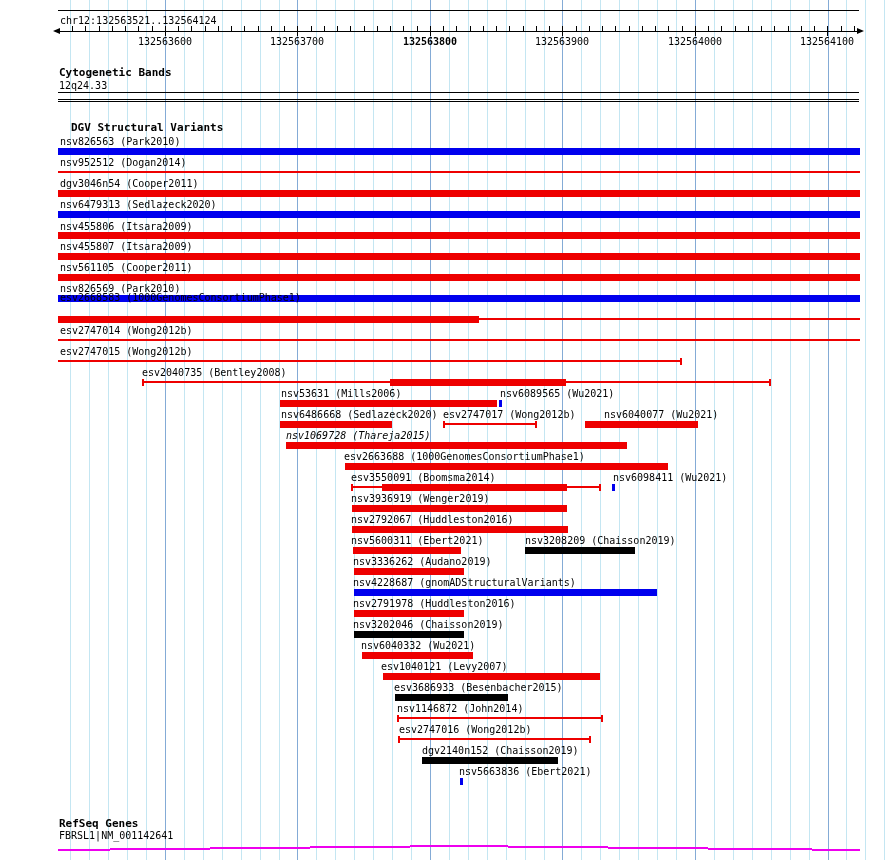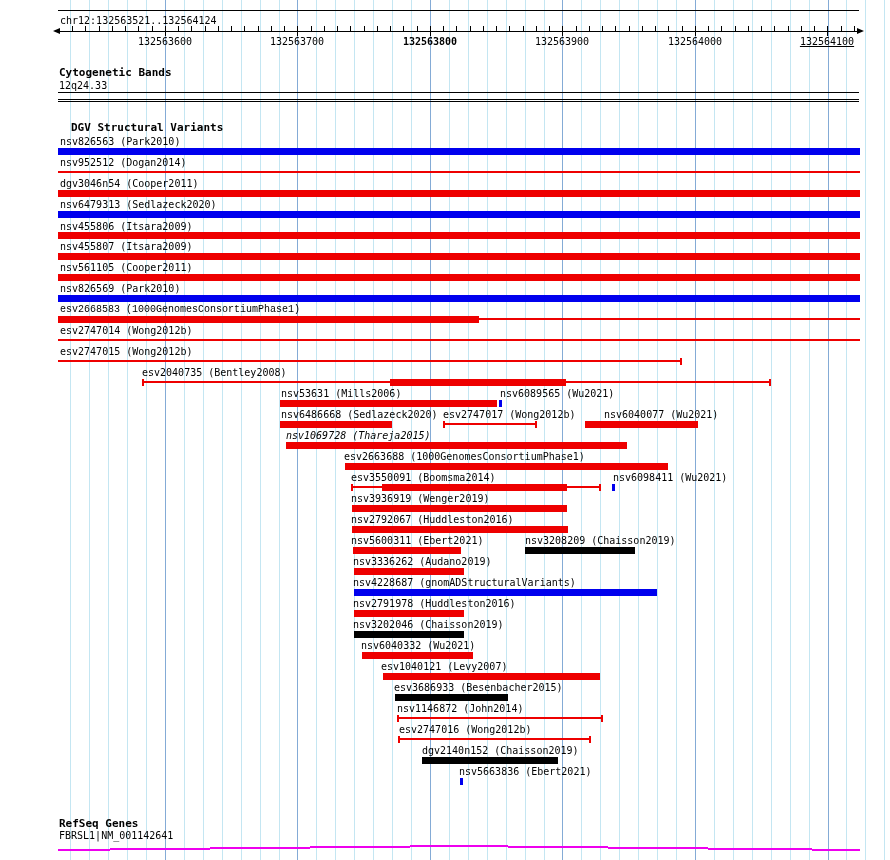--- a/index.html
+++ b/index.html
@@ -139,21 +139,21 @@
       <div class="ticklbl" style="left: 125px; top: 36px;">132563600</div>
       <div class="tick" style="left: 297px; top: 26px; height: 10px;"></div>
       <div class="ticklbl" style="left: 257px; top: 36px;">132563700</div>
       <div class="tick" style="left: 430px; top: 26px; height: 10px;"></div>
       <div class="ticklbl" style="left: 390px; top: 36px; font-weight: bold;">132563800</div>
       <div class="tick" style="left: 562px; top: 26px; height: 10px;"></div>
       <div class="ticklbl" style="left: 522px; top: 36px;">132563900</div>
       <div class="tick" style="left: 695px; top: 26px; height: 10px;"></div>
       <div class="ticklbl" style="left: 655px; top: 36px;">132564000</div>
       <div class="tick" style="left: 827px; top: 26px; height: 10px;"></div>
-      <div class="ticklbl" style="left: 787px; top: 36px; text-decoration: underline;">132564100</div>
+      <div class="ticklbl" style="left: 787px; top: 36px;">132564100</div>
     </div>
   <div class="hdr" style="left:59px;top:67px;">Cytogenetic Bands</div>
   <div class="lbl" style="left:59px;top:80px;">12q24.33</div>
   <div class="hline" style="left:58px;top:92px;width:801px;"></div>
   <div class="hline" style="left:58px;top:99px;width:801px;"></div>
   <div class="hline" style="left:58px;top:101px;width:801px;"></div>
   <div class="hdr" style="left:59px;top:122px;margin-left:12px;">DGV Structural Variants</div>
   <div id="tracks">
       <div class="lbl" style="left: 60px; top: 136px;">nsv826563 (Park2010)</div>
       <div class="seg-bar" style="left: 58px; top: 148px; width: 802px; background: rgb(0, 0, 238);"></div>
@@ -164,21 +164,21 @@
       <div class="lbl" style="left: 60px; top: 199px;">nsv6479313 (Sedlazeck2020)</div>
       <div class="seg-bar" style="left: 58px; top: 211px; width: 802px; background: rgb(0, 0, 238);"></div>
       <div class="lbl" style="left: 60px; top: 221px; text-align: center;">nsv455806 (Itsara2009)</div>
       <div class="seg-bar" style="left: 58px; top: 232px; width: 802px; background: rgb(238, 0, 0);"></div>
       <div class="lbl" style="left: 60px; top: 241px;">nsv455807 (Itsara2009)</div>
       <div class="seg-bar" style="left: 58px; top: 253px; width: 802px; background: rgb(238, 0, 0);"></div>
       <div class="lbl" style="left: 60px; top: 262px;">nsv561105 (Cooper2011)</div>
       <div class="seg-bar" style="left: 58px; top: 274px; width: 802px; background: rgb(238, 0, 0);"></div>
       <div class="lbl" style="left: 60px; top: 283px;">nsv826569 (Park2010)</div>
       <div class="seg-bar" style="left: 58px; top: 295px; width: 802px; background: rgb(0, 0, 238);"></div>
-      <div class="lbl" style="left: 60px; top: 304px; font-family: Liberation Mono, monospace;">esv2668583 (1000GenomesConsortiumPhase1)</div>
+      <div class="lbl" style="left: 60px; top: 292px;">esv2668583 (1000GenomesConsortiumPhase1)</div>
       <div class="seg-bar" style="left: 58px; top: 316px; width: 421px; background: rgb(238, 0, 0);"></div>
       <div class="seg-line" style="left: 479px; top: 318px; width: 381px; background: rgb(238, 0, 0);"></div>
       <div class="lbl" style="left: 60px; top: 325px;">esv2747014 (Wong2012b)</div>
       <div class="seg-line" style="left: 58px; top: 339px; width: 802px; background: rgb(238, 0, 0);"></div>
       <div class="lbl" style="left: 60px; top: 346px;">esv2747015 (Wong2012b)</div>
       <div class="seg-line" style="left: 58px; top: 360px; width: 624px; background: rgb(238, 0, 0);"></div>
       <div class="seg-cap" style="left: 680px; top: 358px; background: rgb(238, 0, 0);"></div>
       <div class="lbl" style="left: 142px; top: 367px;">esv2040735 (Bentley2008)</div>
       <div class="seg-cap" style="left: 142px; top: 379px; background: rgb(238, 0, 0);"></div>
       <div class="seg-line" style="left: 142px; top: 381px; width: 248px; background: rgb(238, 0, 0);"></div>

